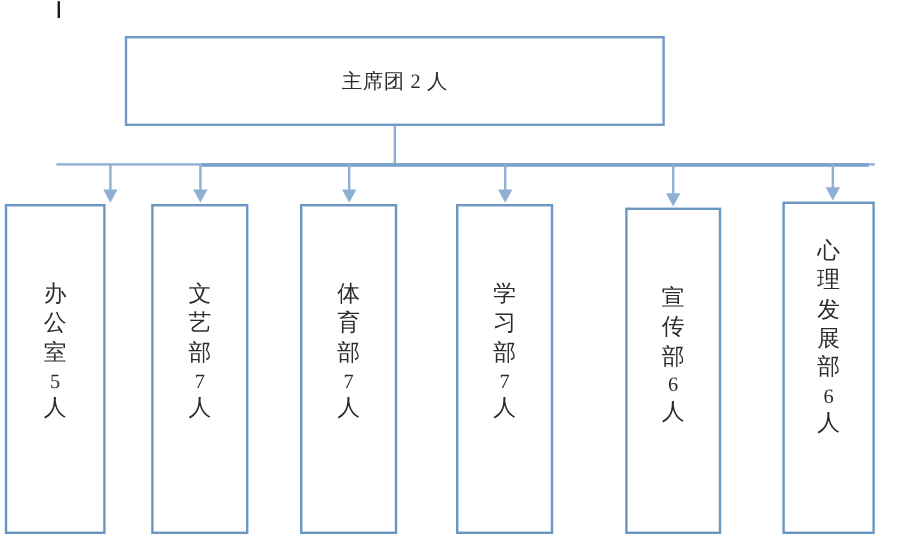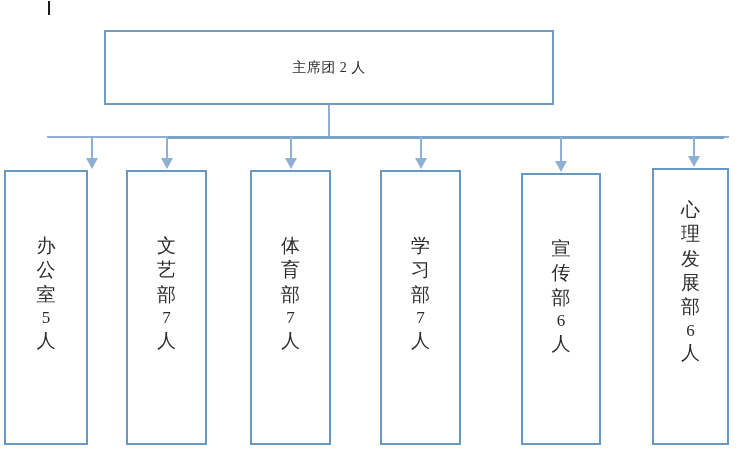--- a/index.html
+++ b/index.html
@@ -36,21 +36,21 @@
     width: 450px;
     height: 75px;
     border: 2px solid #7399c6;
     background: #ffffff;
     box-sizing: border-box;
     display: flex;
     align-items: center;
     justify-content: center;
   }
   .root-label {
-    font-size: 14px;
+    font-size: 17px;
     color: #2b2b2b;
     letter-spacing: 0.5px;
     white-space: nowrap;
   }
 
   
   .conn {
     position: absolute;
     background: #8fb0d3;
   }

